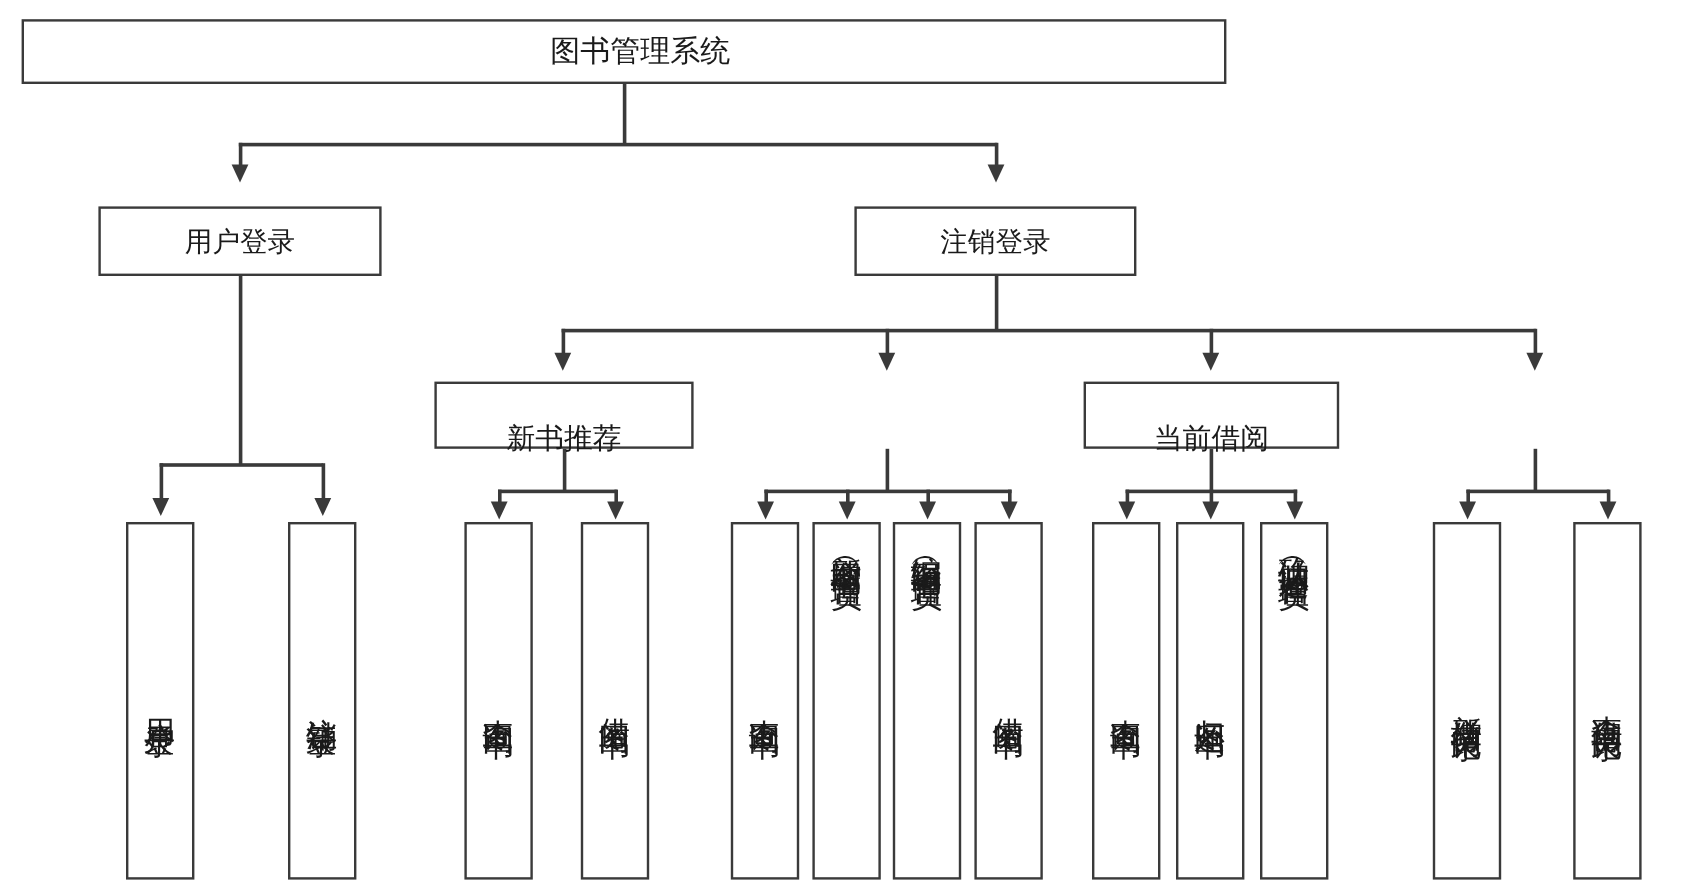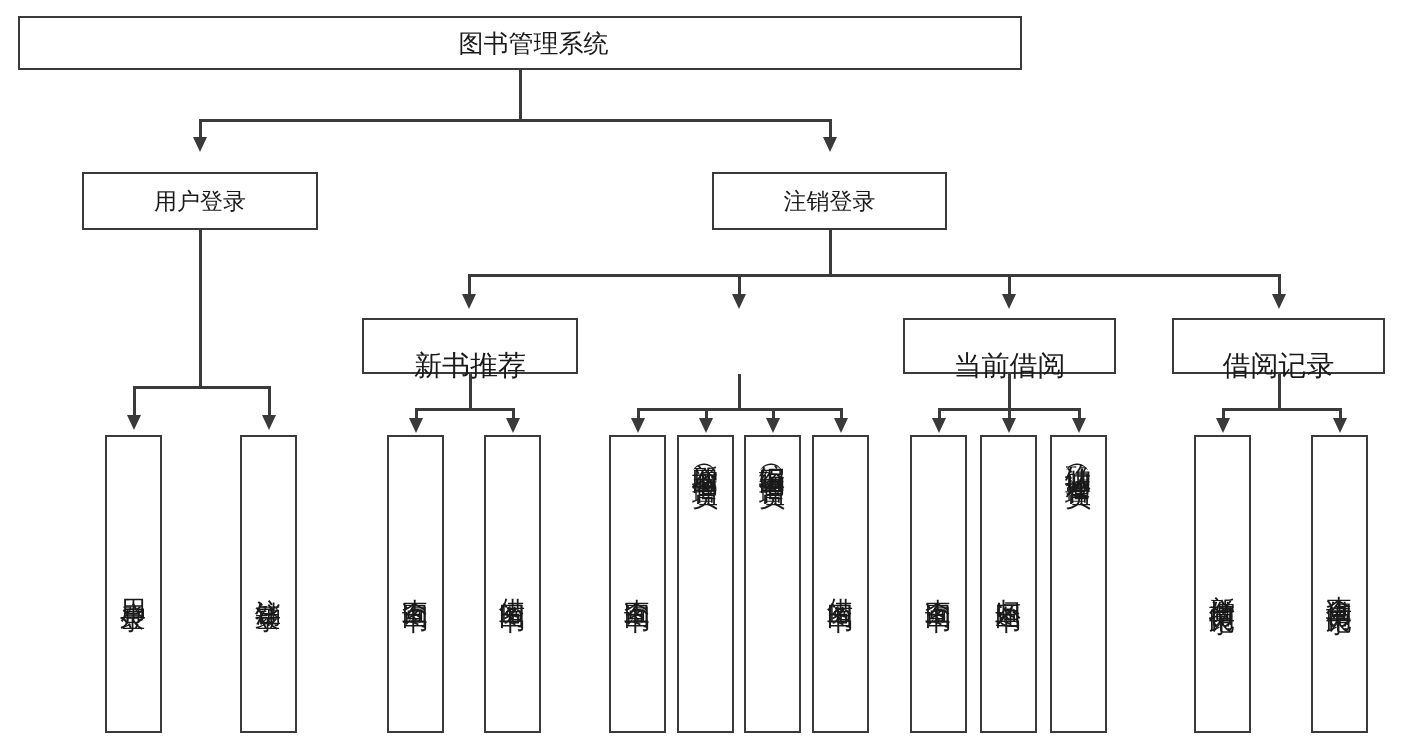--- a/index.html
+++ b/index.html
@@ -37,21 +37,21 @@
   .node.root .lbl{font-size:25px;}
 
   
   .node.l2{height:58px;}
   .node.l2 .lbl{font-size:23px;}
   .n-login{left:82px;top:172px;width:236px;}
   .n-bookmgr{left:712px;top:172px;width:235px;}
 
   
   .node.l3{height:56px;top:318px;}
-  .node.l3 .lbl{font-size:28px;margin-top:40px;}
+  .node.l3 .lbl{font-size:24px;margin-top:40px;}
   .n-newbook{left:362px;width:216px;}
   .n-borrow{left:633px;width:213px;}
   .n-current{left:903px;width:213px;justify-content:center;}
   .n-record{left:1172px;width:213px;}
 
   
   .node.leaf{
     top:435px;height:298px;
     border-width:2.5px;
     align-items:flex-start;
@@ -135,23 +135,20 @@
   <div class="arrow" style="left:732px;top:294px;"></div>
   <div class="arrow" style="left:1002px;top:294px;"></div>
   <div class="arrow" style="left:1272px;top:294px;"></div>
 
   <div class="node l3 n-newbook">
     <span class="lbl">新书推荐</span>
   </div>
   <div class="node l3 n-current">
     <span class="lbl">当前借阅</span>
   </div>
-  <div class="node l3 n-record">
-    <span class="lbl">借阅记录</span>
-  </div>
 
   <div class="ln v" style="left:469px;top:374px;height:36px;"></div>
   <div class="ln h" style="left:415px;top:408px;width:99px;"></div>
   <div class="ln v" style="left:415px;top:408px;height:12px;"></div>
   <div class="ln v" style="left:512px;top:408px;height:12px;"></div>
   <div class="arrow" style="left:409px;top:418px;"></div>
   <div class="arrow" style="left:506px;top:418px;"></div>
 
   <div class="ln v" style="left:738px;top:374px;height:36px;"></div>
   <div class="ln h" style="left:637px;top:408px;width:206px;"></div>

